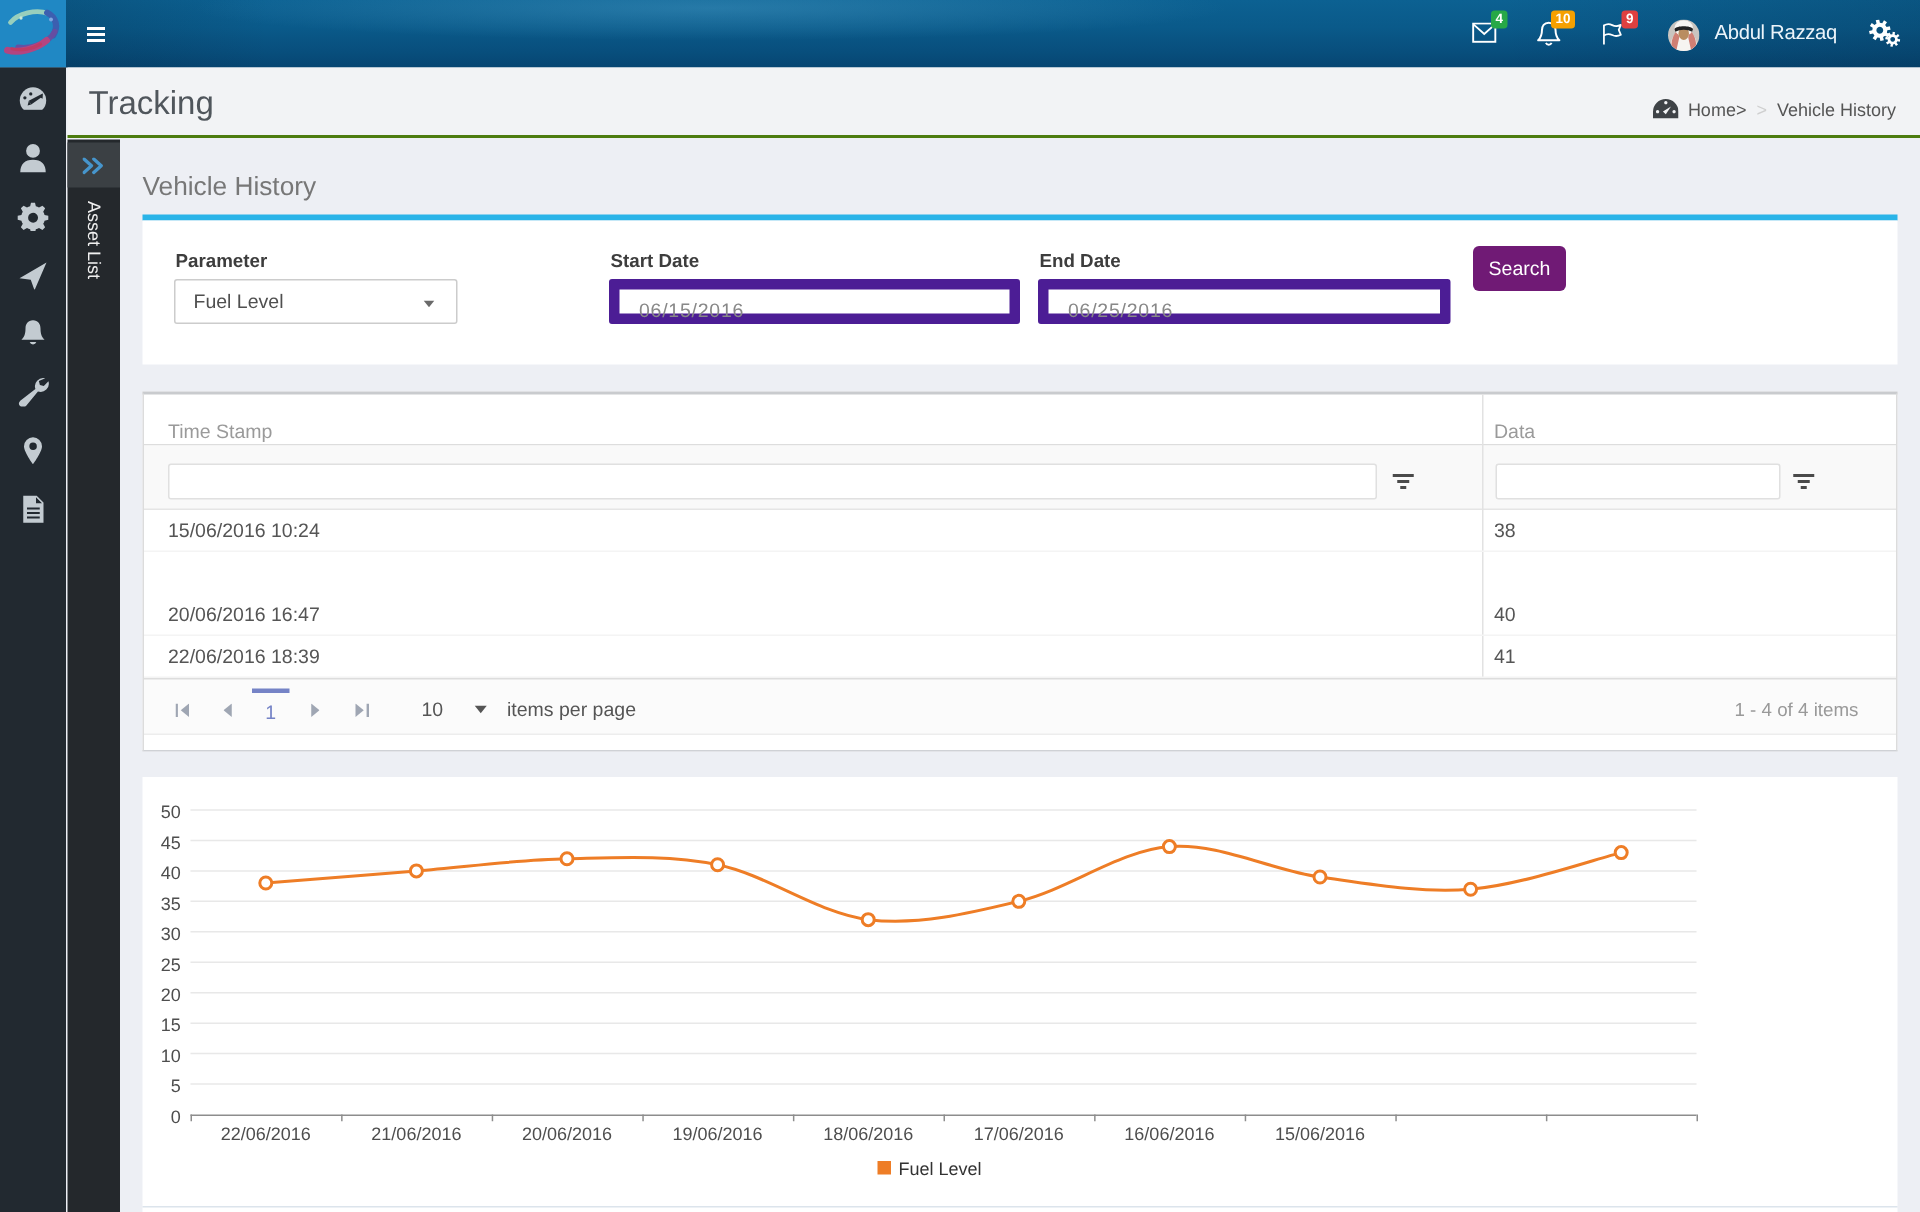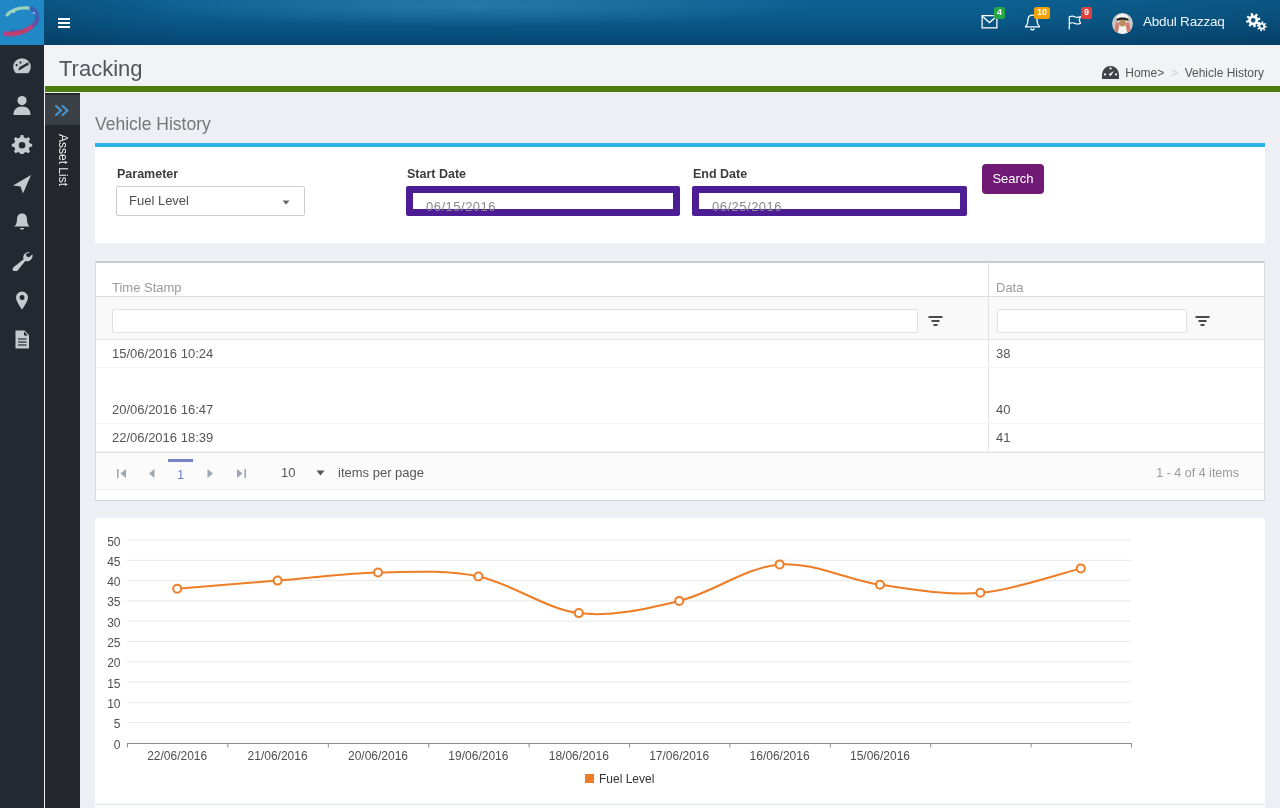--- a/index.html
+++ b/index.html
@@ -14,21 +14,21 @@
   #hamburger div { height:2.5px; background:#fff; margin-bottom:1.7px; }
   .ticon { position:absolute; top:11px; color:#fff; }
   .badge { position:absolute; font-size:9px; font-weight:bold; color:#fff; border-radius:2.5px;
     padding:0 3px; height:11.5px; line-height:11.5px; top:7px; text-align:center; min-width:5px; }
   #username { position:absolute; left:1143px; top:14px; color:#ecf4fa; font-size:13.5px; font-weight:400; letter-spacing:-0.2px; }
   
   #sidebar { position:absolute; left:0; top:45px; width:44px; height:763px; background:#222930; }
   .sicon { position:absolute; left:0; width:44px; text-align:center; color:#c3cbd1; }
   
   #header { position:absolute; left:45px; top:45px; width:1235px; height:47px; background:#f2f3f5;
-    border-bottom:6px solid #4d7c0f; }
+    border-bottom:2px solid #4d7c0f; }
   #header h1 { position:absolute; left:14px; top:8px; font-size:22px; font-weight:400; color:#50565c; line-height:31px; }
   #crumb { position:absolute; right:16px; top:21px; font-size:12px; color:#555; }
   
   #strip { position:absolute; left:45px; top:93px; width:35px; height:715px; background:#24282c; }
   #striptab { position:absolute; left:0; top:2px; width:35px; height:30px; background:#3b4044; }
   #assetlist { position:absolute; left:50%; top:41px; transform:translateX(-50%);
     writing-mode:vertical-rl; color:#f0f0f0; font-size:12px; }
   
   #main { position:absolute; left:80px; top:93px; width:1200px; height:715px; background:#edeff4; }
   #vh-title { position:absolute; left:95px; top:114px; font-size:17.5px; color:#777; font-weight:400;}

